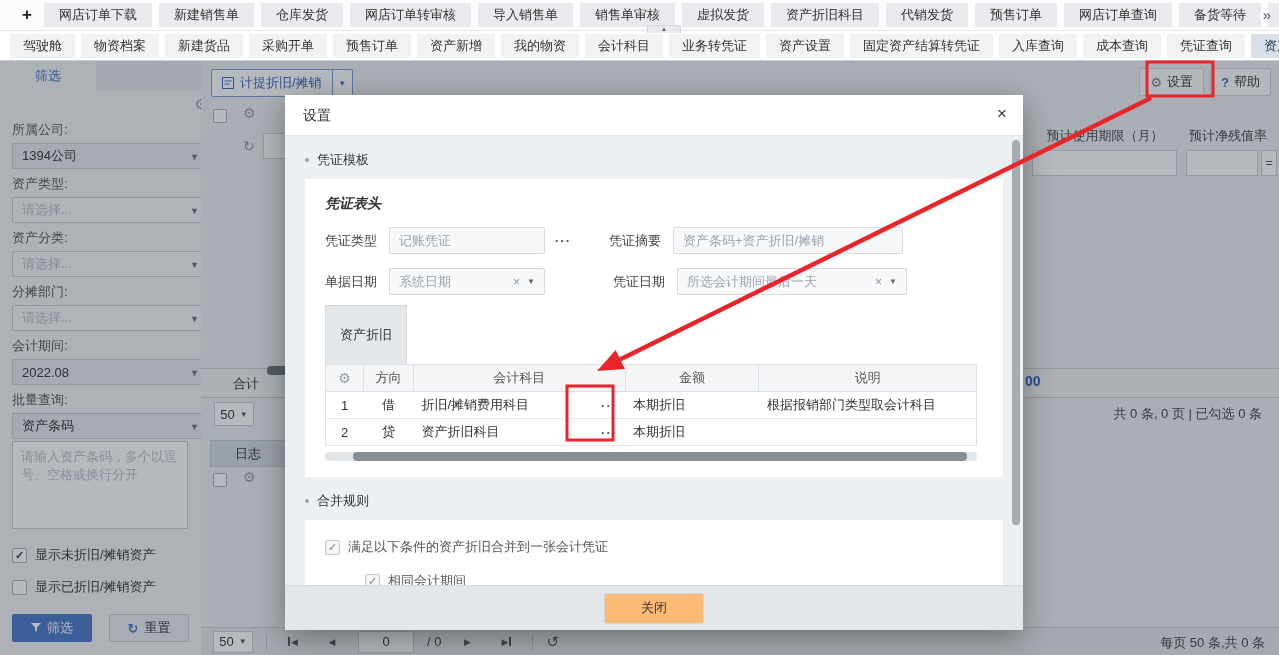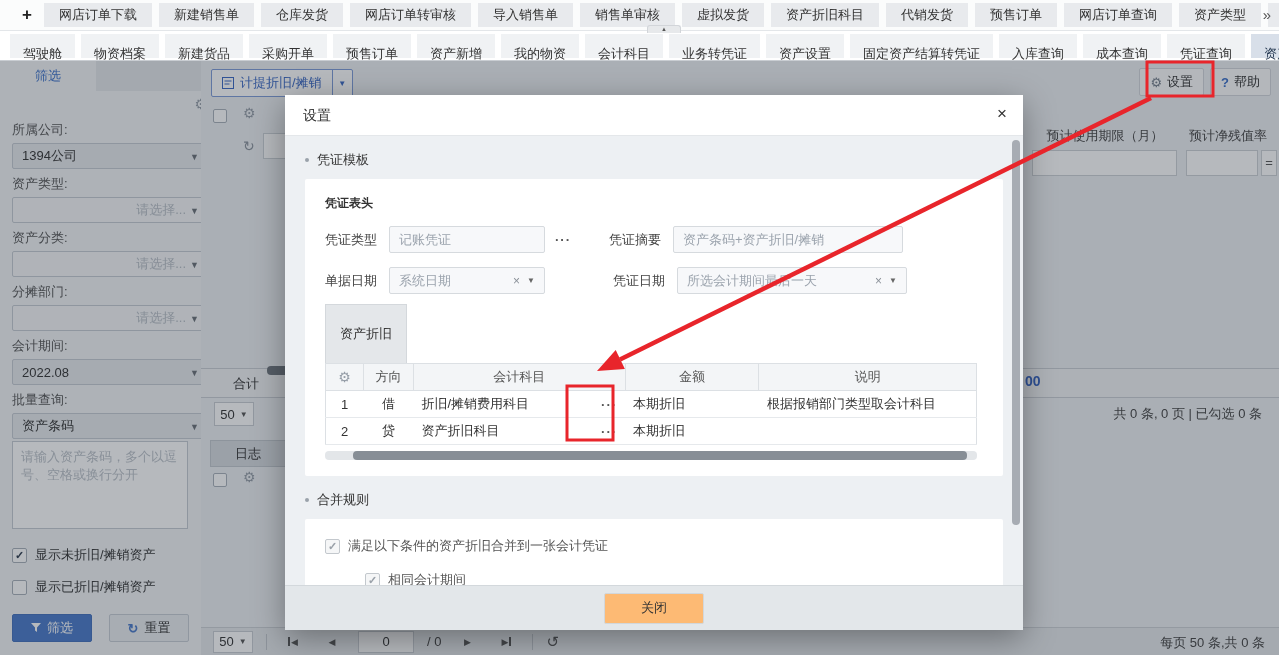--- a/index.html
+++ b/index.html
@@ -18,21 +18,21 @@
     flex:0 0 auto; height:24px; line-height:24px; padding:0 15px; margin-right:7px;
     background:#e8eaed; color:#333; white-space:nowrap; cursor:default;
   }
   .t1tab.cut { max-width:58px; overflow:hidden; padding-right:0; margin-right:0; }
   .overflow-chevron { position:absolute; right:8px; top:6px; font-size:15px; color:#555; }
   .tabbar2 {
     position:absolute; left:0; top:31px; width:1279px; height:30px; background:#ffffff;
     border-bottom:1px solid #c9cdd2; display:flex; align-items:center; padding:0 8px 0 10px; overflow:hidden;
   }
   .t2tab {
-    flex:0 0 auto; height:24px; line-height:24px; padding:8px 13px; margin-right:6px;
+    flex:0 0 auto; height:24px; line-height:24px; padding:0 13px; margin-right:6px;
     background:#f0f2f4; color:#333; white-space:nowrap;
   }
   .t2tab.active { background:#d8dfe9; color:#22364f; position:relative; padding-right:20px; }
   .collapse-handle {
     position:absolute; left:647px; top:25px; width:34px; height:8px; background:#e7e9eb;
     border:1px solid #d2d5d9; border-bottom:none; border-radius:3px 3px 0 0; z-index:5;
     font-size:6px; line-height:6px; text-align:center; color:#555;
   }
   
   .sidebar {
@@ -44,21 +44,21 @@
   .side-body { padding:6px 12px 0 12px; }
   .side-gear-row { text-align:right; height:18px; }
   .gear { color:#969ea8; font-size:14px; line-height:1; }
   .fld-label { margin:6px 0 4px 0; color:#555; }
   .sel {
     position:relative; height:26px; border:1px solid #c5cbd2; border-radius:2px;
     display:flex; align-items:center; padding:0 20px 0 9px;
   }
   .sel .caret { position:absolute; right:7px; top:8px; font-size:9px; color:#6b7178; }
   .sel.filled { background:#e7eaed; color:#333; }
-  .sel.empty  { background:#f6f7f8; color:#b8bec6;justify-content:flex-end; }
+  .sel.empty  { background:#f6f7f8; color:#b8bec6; }
   .barcode-area {
     width:176px; height:88px; margin-top:2px; border:1px solid #c5cbd2; background:#fff;
     font-family:"Liberation Sans", sans-serif; font-size:13px; padding:6px 8px; color:#333; resize:none;
   }
   .barcode-area::placeholder { color:#bcc2c9; }
   .ckrow { display:flex; align-items:center; gap:8px; margin-top:14px; color:#333; }
   .ckbox {
     width:15px; height:15px; border:1px solid #a9b1ba; background:#fff; border-radius:2px;
     font-size:11px; line-height:13px; text-align:center; color:#2f3c4e; font-weight:bold; flex:0 0 auto;
   }
@@ -137,21 +137,21 @@
   .dim { position:absolute; left:0; top:61px; width:1279px; height:594px; background:rgba(33,41,55,0.33); z-index:40; }
   
   .modal { position:absolute; left:285px; top:95px; width:738px; height:535px; background:#edf0f3; z-index:60; box-shadow:0 8px 30px rgba(0,0,0,0.35); }
   .modal-header { position:absolute; left:0; top:0; right:0; height:41px; background:#fff; border-bottom:1px solid #e4e7ea; }
   .modal-title { position:absolute; left:18px; top:12px; font-size:14px; color:#333; }
   .modal-close { position:absolute; right:16px; top:10px; font-size:17px; color:#333; line-height:1; }
   .modal-body { position:absolute; left:0; top:41px; right:0; bottom:45px; overflow:hidden; padding:0 20px; }
   .section-row { margin-top:15px; color:#333; display:flex; align-items:center; }
   .bullet { width:4px; height:4px; border-radius:50%; background:#9aa2ab; margin-right:8px; }
   .card { background:#fff; border-radius:2px; margin-top:10px; padding:16px 20px; }
-  .card h3 { font-size:12px; color:#333; }
+  .card h3 { font-size:14px; color:#333;font-style:italic; }
   .frow { display:flex; align-items:center; margin-top:14px; }
   .flabel { width:58px; color:#444; flex:0 0 auto; }
   .ctrl {
     height:27px; background:#f7f8fa; border:1px solid #d6dade; border-radius:2px;
     display:flex; align-items:center; padding:0 9px; color:#9ba3ad; margin-left:6px;
   }
   .ctrl .grow { flex:1; overflow:hidden; white-space:nowrap; }
   .w156 { width:156px; } .w230 { width:230px; }
   .dots-btn { margin-left:10px; color:#555; font-weight:bold; letter-spacing:1px; }
   .clear-x { font-size:12px; color:#8a9098; margin-left:6px; }
@@ -184,21 +184,21 @@
     <div class="t1tab">新建销售单</div>
     <div class="t1tab">仓库发货</div>
     <div class="t1tab">网店订单转审核</div>
     <div class="t1tab">导入销售单</div>
     <div class="t1tab">销售单审核</div>
     <div class="t1tab">虚拟发货</div>
     <div class="t1tab">资产折旧科目</div>
     <div class="t1tab">代销发货</div>
     <div class="t1tab">预售订单</div>
     <div class="t1tab">网店订单查询</div>
-    <div class="t1tab">资产类型</div>
+    <div class="t1tab">备货等待</div>
     <div class="t1tab cut">网店商</div>
     <div class="overflow-chevron">»</div>
   </div>
 
   <div class="tabbar2">
     <div class="t2tab">驾驶舱</div>
     <div class="t2tab">物资档案</div>
     <div class="t2tab">新建货品</div>
     <div class="t2tab">采购开单</div>
     <div class="t2tab">预售订单</div>

